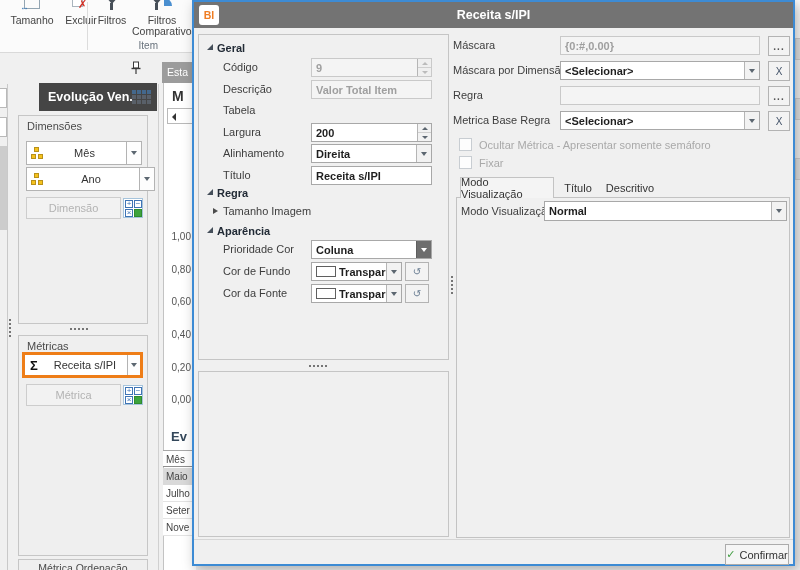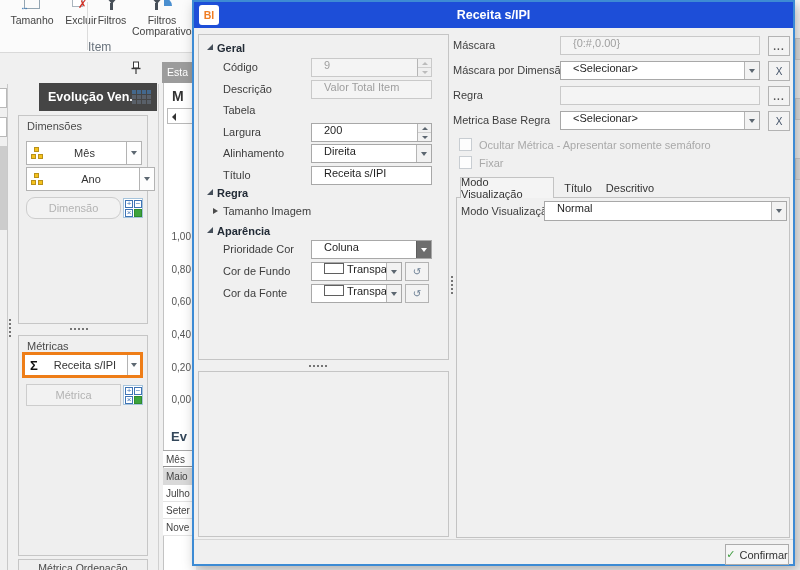--- a/index.html
+++ b/index.html
@@ -5,21 +5,21 @@
   * { margin:0; padding:0; box-sizing:border-box; }
   html,body { width:800px; height:570px; }
   body { font-family:"Liberation Sans","DejaVu Sans",sans-serif; font-size:11px; background:#f0f0f0; }
   #screen { position:relative; width:800px; height:570px; overflow:hidden; background:#f0f0f0; }
   .abs { position:absolute; }
 
   
   #ribbon { position:absolute; left:0; top:0; width:800px; height:53px; background:#fbfbfb; border-bottom:1px solid #d9d9d9; }
   .rbtn { position:absolute; top:0; height:52px; text-align:center; cursor:default; }
   .rlbl { position:absolute; left:0; right:0; top:15px; font-size:10.5px; color:#444; line-height:11px; }
-  .grouplbl { position:absolute; font-size:12px; color:#68727c; text-align:left; }
+  .grouplbl { position:absolute; font-size:10px; color:#68727c; text-align:right; }
   .vsep { position:absolute; width:1px; background:#dcdcdc; }
 
   
   .vline { position:absolute; width:1px; background:#c9c9c9; }
   .hline { position:absolute; height:1px; background:#d6d6d6; }
   .dots { position:absolute; display:flex; gap:2px; }
   .dots.v { flex-direction:column; }
   .dot { width:2px; height:2px; background:#757575; }
 
   
@@ -31,21 +31,21 @@
   .srow.ph .ct { color:#b3b3b3; }
   .ddzone { align-self:stretch; width:15px; min-width:15px; border-left:1px solid #b3b3b3; display:flex; align-items:center; justify-content:center; background:#fdfdfd; }
   .car { width:0; height:0; border-left:3.5px solid transparent; border-right:3.5px solid transparent; border-top:4px solid #5c6670; }
   .dimicon { position:relative; width:12px; height:12px; margin-left:4px; }
   .dimicon i { position:absolute; width:5px; height:5px; background:#f5c21d; border:1px solid #b8901a; }
   .addicon { position:absolute; width:20px; height:20px; border:1px solid #a6c4dc; background:#fff; display:grid; grid-template-columns:8px 8px; grid-template-rows:8px 8px; gap:1px; padding:1px; }
   .addicon i { border:1px solid #3f74b5; color:#3f74b5; font-size:8px; line-height:6px; text-align:center; font-style:normal; }
   .addicon i.g { background:#3da33d; border-color:#2e8b2e; }
 
   
-  .fld { position:absolute; height:19px; background:#fff; border:1px solid #a8a8a8; display:flex; padding-left:12px; overflow:hidden; }
+  .fld { position:absolute; height:19px; background:#fff; border:1px solid #a8a8a8; display:flex; align-items:center; padding-left:4px; overflow:hidden;font-weight:bold; }
   .fld .t { flex:1; font-size:11px; color:#1f1f1f; white-space:nowrap; overflow:hidden; }
   .fld.dis { background:#f4f4f4; border-color:#c9c9c9; }
   .fld.dis .t { color:#9f9f9f; }
   .ddb { align-self:stretch; width:15px; min-width:15px; border-left:1px solid #b5b5b5; background:#f2f2f2; display:flex; align-items:center; justify-content:center; }
   .ddb.dark { background:#6d6d6d; border-left-color:#5e5e5e; }
   .ddb.dark .car { border-top-color:#fff; }
   .spin { align-self:stretch; width:14px; min-width:14px; display:flex; flex-direction:column; border-left:1px solid #b5b5b5; }
   .spin > div { flex:1; display:flex; align-items:center; justify-content:center; background:#f2f2f2; }
   .spin .u { border-bottom:1px solid #cfcfcf; }
   .tu { width:0; height:0; border-left:3px solid transparent; border-right:3px solid transparent; border-bottom:3.5px solid #5c6670; }
@@ -62,21 +62,21 @@
   .swatch { width:20px; height:11px; min-width:20px; background:#fff; border:1px solid #5f5f5f; margin-right:3px; }
   .tab { position:absolute; height:21px; display:flex; align-items:center; justify-content:center; font-size:11px; color:#333; }
   .tab.active { background:#f4f4f4; border:1px solid #c3c3c3; border-bottom:none; z-index:3; }
 
   
   .axislbl { position:absolute; width:33px; text-align:right; font-size:10px; color:#555; }
   .trow { position:absolute; left:163px; width:33px; height:17px; font-size:10px; color:#444; line-height:17px; padding-left:3px; background:#fff; }
 
   
   #dialog { position:absolute; left:192px; top:0; width:603px; height:566px; background:#f0f0f0; border:2px solid #3d8bd4; box-shadow:3px 4px 12px rgba(0,0,0,.28); z-index:5; }
-  #titlebar { position:absolute; left:0; top:0; width:599px; height:26px; background:#1d4ed8; }
+  #titlebar { position:absolute; left:0; top:0; width:599px; height:26px; background:#737373; }
   #dlg-title { position:absolute; left:0; right:0; top:6px; text-align:center; color:#fff; font-weight:bold; font-size:12.5px; }
   #bi-logo { position:absolute; left:5px; top:3px; width:20px; height:20px; background:#fff; border-radius:3px; color:#ef7d23; font-weight:bold; font-size:10.5px; display:flex; align-items:center; justify-content:center; }
 </style>
 </head>
 <body>
 
 <div id="screen">
 
   <div id="ribbon">
     <div class="rbtn" style="left:6px; width:52px;">
@@ -186,21 +186,21 @@
       <span class="dimicon">
           <i style="left:3px; top:0;"></i>
           <i style="left:0; top:7px;"></i>
           <i style="left:7px; top:7px;"></i>
         </span>
       <span class="ct">Ano</span>
       <span class="ddzone">
           <span class="car"></span>
         </span>
     </div>
-    <div class="srow ph" style="left:7px; top:81px; width:95px; height:22px;border-radius:9px;">
+    <div class="srow ph" style="left:7px; top:81px; width:95px; height:22px;">
       <span class="ct">Dimensão</span>
     </div>
     <div class="addicon" style="left:104px; top:82px;">
       <i>+</i>
         <i>−</i>
         <i>×</i>
         <i class="g"></i>
     </div>
   </div>
 

